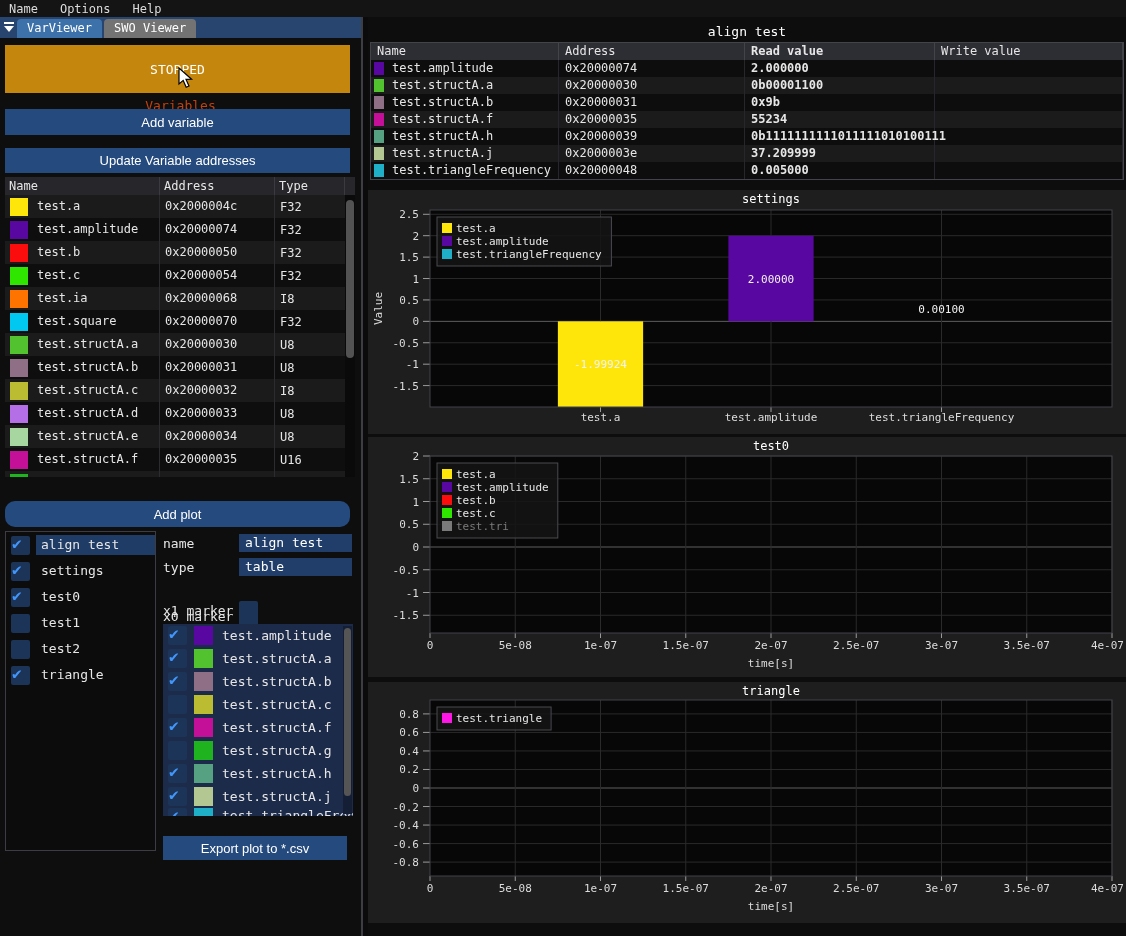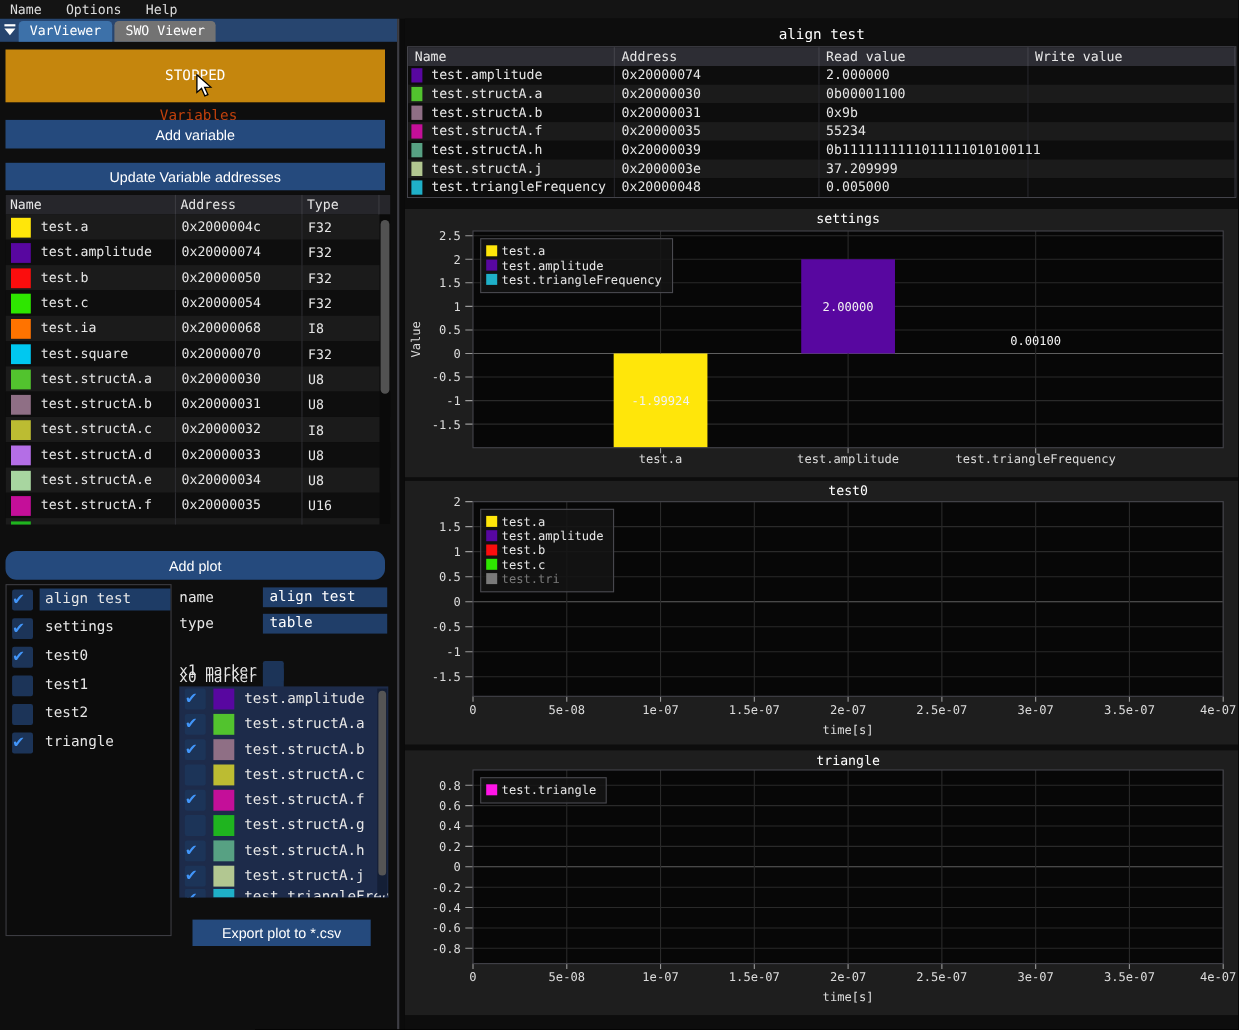--- a/index.html
+++ b/index.html
@@ -60,34 +60,34 @@
   .ed-row { position:absolute; left:0; width:190px; height:18px; font-size:13px; display:flex; align-items:center; }
   .ed-label { width:76px; color:#e6e6e6; }
   .ed-field { width:113px; height:18px; background:#203e69; color:#fff; padding:0 6px; line-height:18px; font-size:13px; overflow:hidden; }
   .ed-cb { position:absolute; left:76px; }
 
   .series-list { position:absolute; left:0; top:93px; width:190px; height:192px; background:#1d2b4a; overflow:hidden; }
   .sl-row { display:flex; align-items:center; height:23px; padding-left:5px; font-size:13px; }
   .sl-row .swatch { width:19px; height:19px; margin:0 9px 0 7px; }
   .sl-scroll { position:absolute; right:1px; top:2px; width:9px; height:188px; background:#141f36; }
   .sl-thumb { position:absolute; left:1px; top:2px; width:7px; height:168px; background:#555; border-radius:4px; }
-  .export-btn { top:305px; height:24px; width:162px; left:12px; }
+  .export-btn { top:305px; height:24px; width:184px; left:0; }
 
   
   .right-pane { position:absolute; left:368px; top:17px; width:758px; height:919px; background:#0d0d0d; }
   .rt-title { position:absolute; top:7px; width:758px; text-align:center; font-size:13px; color:#fff; }
   .align-table { position:absolute; left:2px; top:25px; width:754px; border:1px solid #43434a; font-size:12px; }
   .at-header { display:flex; height:17px; background:#2d2d34; }
   .at-header > div { padding-left:6px; line-height:17px; border-right:1px solid #43434a; }
   .at-row { display:flex; height:17px; align-items:center; }
   .at-row:nth-child(odd) { background:#0d0d0d; }
   .at-row:nth-child(even) { background:#1b1b1b; }
   .at-c0 { width:188px; display:flex; align-items:center; overflow:hidden; }
   .at-c1 { width:186px; padding-left:6px; }
-  .at-c2 { width:190px; padding-left:6px; }
+  .at-c2 { width:190px; padding-left:6px;font-weight:bold; }
   .at-c3 { flex:1; padding-left:6px; }
   .at-row > div { border-right:1px solid #26262c; height:17px; line-height:17px; }
   .at-sw { display:inline-block; width:10px; height:13px; margin:0 8px 0 3px; flex:0 0 auto; }
 
   .chart-block { position:absolute; left:0; width:758px; }
   svg text { font-family:"DejaVu Sans Mono", monospace; }
 </style>
 </head>
 <body>
 

